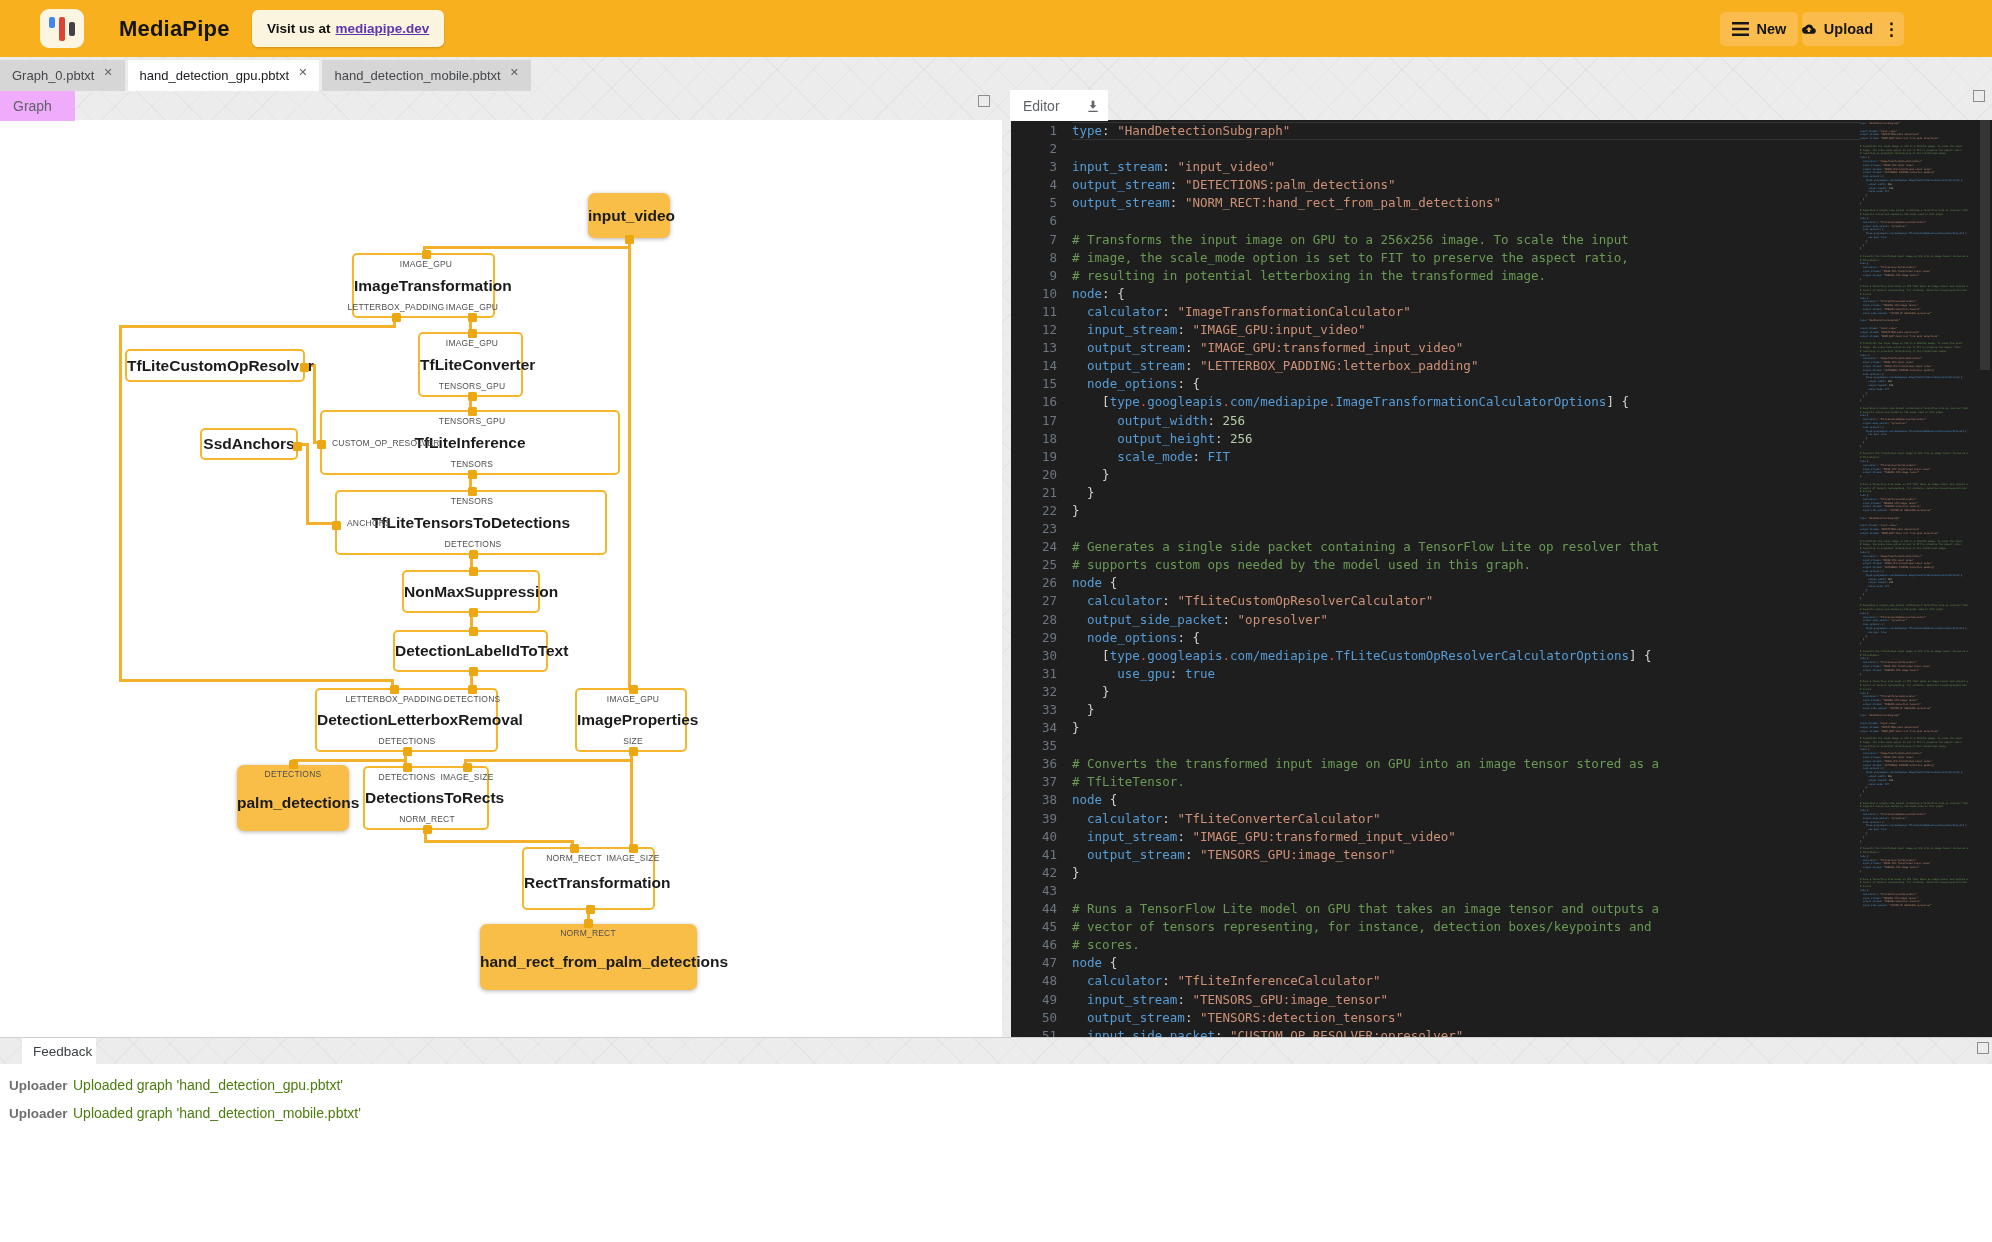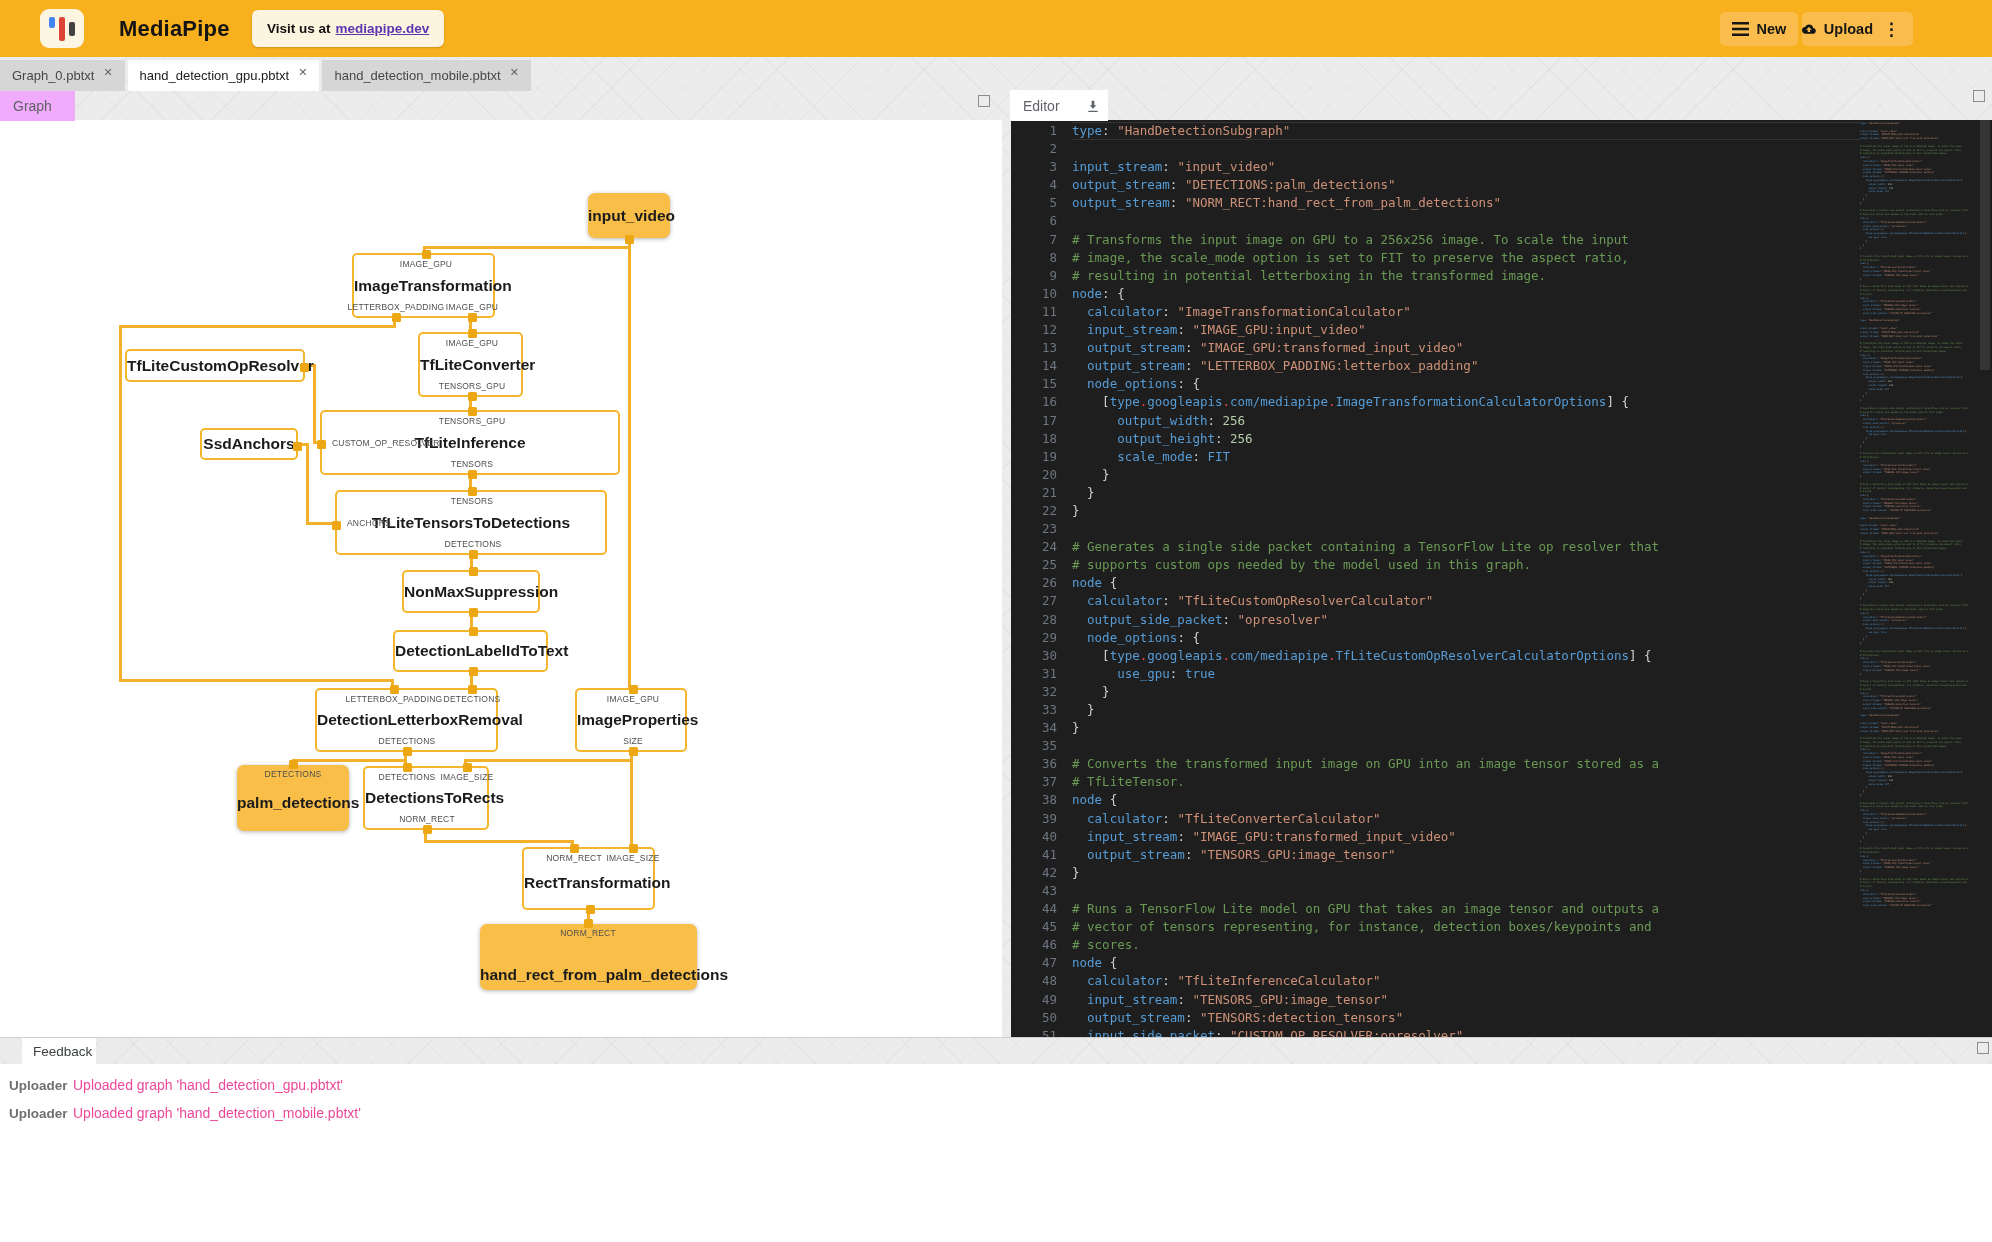--- a/index.html
+++ b/index.html
@@ -19,21 +19,21 @@
   .logo .b-red{left:19px;top:8px;width:6px;height:24px;background:#DB4437;}
   .logo .b-dark{left:29px;top:13px;width:6px;height:14px;background:#424242;}
   .app-title{position:absolute;left:119px;top:16px;font-size:22px;font-weight:bold;color:#141414;letter-spacing:0.2px;}
   .visit-chip{position:absolute;left:252px;top:10px;height:37px;background:#FBF4DE;border-radius:6px;
     display:flex;align-items:center;padding:0 15px;font-size:13.5px;font-weight:bold;color:#111;
     box-shadow:0 1px 2px rgba(0,0,0,0.18);}
   .visit-chip a{color:#5E35B1;text-decoration:underline;margin-left:5px;cursor:pointer;}
   .tb-btn{position:absolute;top:12px;height:34px;background:#F9BC4D;border-radius:5px;
     display:flex;align-items:center;justify-content:center;font-weight:bold;font-size:14.5px;color:#161616;gap:8px;cursor:pointer;}
   .btn-new{left:1720px;width:78px;}
-  .btn-upload{left:1802px;width:98px;padding-right:13px;justify-content:space-between;}
+  .btn-upload{left:1802px;width:98px;padding-right:4px;justify-content:space-between;}
   .kebab{font-size:17px;font-weight:bold;color:#161616;margin-left:2px;line-height:1;}
   
   .filetabs{position:absolute;left:0;top:60px;height:31px;display:flex;z-index:15;}
   .ftab{height:31px;display:flex;align-items:center;background:#D6D6D6;margin-right:3px;
     padding:0 12px;font-size:13px;color:#45474A;cursor:pointer;white-space:nowrap;}
   .ftab.active{background:#FFFFFF;color:#202124;}
   .ftab .x{margin-left:9px;font-size:11px;color:#5F6368;cursor:pointer;position:relative;top:-3px;}
   
   .graph-tab{position:absolute;left:0;top:91px;width:75px;height:30px;background:#f0abfc;z-index:6;
     display:flex;align-items:center;padding-left:13px;font-size:14px;color:#5F6368;box-sizing:border-box;cursor:pointer;}
@@ -64,21 +64,21 @@
   .plabel.pl{left:10px;top:50%;transform:translateY(-50%);}
   .port{position:absolute;width:9px;height:9px;background:#EDA713;border-radius:1.5px;z-index:4;}
   .eseg{position:absolute;background:#F2B02B;z-index:2;}
   
   .fb-strip{position:absolute;left:0;top:1037px;right:0;height:27px;border-top:1px solid #CFCFCF;z-index:5;}
   .fb-tab{position:absolute;left:22px;top:1038px;width:74px;height:27px;background:#fff;z-index:6;
     display:flex;align-items:center;padding-left:11px;font-size:13.5px;color:#3C4043;box-sizing:border-box;cursor:pointer;}
   .fb-panel{position:absolute;left:0;top:1064px;right:0;bottom:0;background:#FFFFFF;z-index:5;padding-top:7px;}
   .fb-row{display:flex;height:28px;align-items:center;}
   .fb-row .src{width:64px;padding-left:9px;color:#6F6F6F;font-size:13.5px;flex:none;font-weight:bold;}
-  .fb-row .msg{color:#ec4899;font-size:14px;}
+  .fb-row .msg{color:#4d7c0f;font-size:14px;}
   .micon{display:inline-block;}
 </style>
 </head>
 <body>
 
 <div class="topbar">
   <div class="logo">
     <span class="bar b-blue"></span>
     <span class="bar b-red"></span>
     <span class="bar b-dark"></span>
@@ -255,21 +255,21 @@
       </div>
       <div class="gnode" style="left: 522px; top: 727px; width: 133px; height: 63px;">
         <div class="gtitle" style="top: 58%;">RectTransformation</div>
         <div class="port" style="left: 45.5px; top: -5.5px;"></div>
         <div class="plabel pt" style="left: 50px;">NORM_RECT</div>
         <div class="port" style="left: 104.5px; top: -5.5px;"></div>
         <div class="plabel pt" style="left: 109px;">IMAGE_SIZE</div>
         <div class="port" style="left: 61.5px; bottom: -5.5px;"></div>
       </div>
       <div class="gnode stream" style="left: 480px; top: 804px; width: 217px; height: 66px;">
-        <div class="gtitle" style="top: 58%; margin-top: 13px;">hand_rect_from_palm_detections</div>
+        <div class="gtitle" style="top: 58%;">hand_rect_from_palm_detections</div>
         <div class="port" style="left: 103.5px; top: -5.5px;"></div>
         <div class="plabel pt" style="left: 108px;">NORM_RECT</div>
       </div>
     </div>
 </div>
 
 <div class="editor-panel">
   <div class="active-line"></div>
   <div class="code" id="code-host"><div class="cline"><span class="num">1</span><span class="txt"><span class="k">type</span>: <span class="s">"HandDetectionSubgraph"</span></span></div><div class="cline"><span class="num">2</span><span class="txt">&nbsp;</span></div><div class="cline"><span class="num">3</span><span class="txt"><span class="k">input_stream</span>: <span class="s">"input_video"</span></span></div><div class="cline"><span class="num">4</span><span class="txt"><span class="k">output_stream</span>: <span class="s">"DETECTIONS:palm_detections"</span></span></div><div class="cline"><span class="num">5</span><span class="txt"><span class="k">output_stream</span>: <span class="s">"NORM_RECT:hand_rect_from_palm_detections"</span></span></div><div class="cline"><span class="num">6</span><span class="txt">&nbsp;</span></div><div class="cline"><span class="num">7</span><span class="txt"><span class="c"># Transforms the input image on GPU to a 256x256 image. To scale the input</span></span></div><div class="cline"><span class="num">8</span><span class="txt"><span class="c"># image, the scale_mode option is set to FIT to preserve the aspect ratio,</span></span></div><div class="cline"><span class="num">9</span><span class="txt"><span class="c"># resulting in potential letterboxing in the transformed image.</span></span></div><div class="cline"><span class="num">10</span><span class="txt"><span class="k">node</span>: {</span></div><div class="cline"><span class="num">11</span><span class="txt">  <span class="k">calculator</span>: <span class="s">"ImageTransformationCalculator"</span></span></div><div class="cline"><span class="num">12</span><span class="txt">  <span class="k">input_stream</span>: <span class="s">"IMAGE_GPU:input_video"</span></span></div><div class="cline"><span class="num">13</span><span class="txt">  <span class="k">output_stream</span>: <span class="s">"IMAGE_GPU:transformed_input_video"</span></span></div><div class="cline"><span class="num">14</span><span class="txt">  <span class="k">output_stream</span>: <span class="s">"LETTERBOX_PADDING:letterbox_padding"</span></span></div><div class="cline"><span class="num">15</span><span class="txt">  <span class="k">node_options</span>: {</span></div><div class="cline"><span class="num">16</span><span class="txt">    [<span class="t">type<span class="r">.</span>googleapis<span class="r">.</span>com/mediapipe<span class="r">.</span>ImageTransformationCalculatorOptions</span>] {</span></div><div class="cline"><span class="num">17</span><span class="txt">      <span class="k">output_width</span>: <span class="n">256</span></span></div><div class="cline"><span class="num">18</span><span class="txt">      <span class="k">output_height</span>: <span class="n">256</span></span></div><div class="cline"><span class="num">19</span><span class="txt">      <span class="k">scale_mode</span>: <span class="w">FIT</span></span></div><div class="cline"><span class="num">20</span><span class="txt">    }</span></div><div class="cline"><span class="num">21</span><span class="txt">  }</span></div><div class="cline"><span class="num">22</span><span class="txt">}</span></div><div class="cline"><span class="num">23</span><span class="txt">&nbsp;</span></div><div class="cline"><span class="num">24</span><span class="txt"><span class="c"># Generates a single side packet containing a TensorFlow Lite op resolver that</span></span></div><div class="cline"><span class="num">25</span><span class="txt"><span class="c"># supports custom ops needed by the model used in this graph.</span></span></div><div class="cline"><span class="num">26</span><span class="txt"><span class="k">node</span> {</span></div><div class="cline"><span class="num">27</span><span class="txt">  <span class="k">calculator</span>: <span class="s">"TfLiteCustomOpResolverCalculator"</span></span></div><div class="cline"><span class="num">28</span><span class="txt">  <span class="k">output_side_packet</span>: <span class="s">"opresolver"</span></span></div><div class="cline"><span class="num">29</span><span class="txt">  <span class="k">node_options</span>: {</span></div><div class="cline"><span class="num">30</span><span class="txt">    [<span class="t">type<span class="r">.</span>googleapis<span class="r">.</span>com/mediapipe<span class="r">.</span>TfLiteCustomOpResolverCalculatorOptions</span>] {</span></div><div class="cline"><span class="num">31</span><span class="txt">      <span class="k">use_gpu</span>: <span class="w">true</span></span></div><div class="cline"><span class="num">32</span><span class="txt">    }</span></div><div class="cline"><span class="num">33</span><span class="txt">  }</span></div><div class="cline"><span class="num">34</span><span class="txt">}</span></div><div class="cline"><span class="num">35</span><span class="txt">&nbsp;</span></div><div class="cline"><span class="num">36</span><span class="txt"><span class="c"># Converts the transformed input image on GPU into an image tensor stored as a</span></span></div><div class="cline"><span class="num">37</span><span class="txt"><span class="c"># TfLiteTensor.</span></span></div><div class="cline"><span class="num">38</span><span class="txt"><span class="k">node</span> {</span></div><div class="cline"><span class="num">39</span><span class="txt">  <span class="k">calculator</span>: <span class="s">"TfLiteConverterCalculator"</span></span></div><div class="cline"><span class="num">40</span><span class="txt">  <span class="k">input_stream</span>: <span class="s">"IMAGE_GPU:transformed_input_video"</span></span></div><div class="cline"><span class="num">41</span><span class="txt">  <span class="k">output_stream</span>: <span class="s">"TENSORS_GPU:image_tensor"</span></span></div><div class="cline"><span class="num">42</span><span class="txt">}</span></div><div class="cline"><span class="num">43</span><span class="txt">&nbsp;</span></div><div class="cline"><span class="num">44</span><span class="txt"><span class="c"># Runs a TensorFlow Lite model on GPU that takes an image tensor and outputs a</span></span></div><div class="cline"><span class="num">45</span><span class="txt"><span class="c"># vector of tensors representing, for instance, detection boxes/keypoints and</span></span></div><div class="cline"><span class="num">46</span><span class="txt"><span class="c"># scores.</span></span></div><div class="cline"><span class="num">47</span><span class="txt"><span class="k">node</span> {</span></div><div class="cline"><span class="num">48</span><span class="txt">  <span class="k">calculator</span>: <span class="s">"TfLiteInferenceCalculator"</span></span></div><div class="cline"><span class="num">49</span><span class="txt">  <span class="k">input_stream</span>: <span class="s">"TENSORS_GPU:image_tensor"</span></span></div><div class="cline"><span class="num">50</span><span class="txt">  <span class="k">output_stream</span>: <span class="s">"TENSORS:detection_tensors"</span></span></div><div class="cline"><span class="num">51</span><span class="txt">  <span class="k">input_side_packet</span>: <span class="s">"CUSTOM_OP_RESOLVER:opresolver"</span></span></div></div>
   <div class="minimap" id="minimap-host"><div><span class="k">type</span>: <span class="s">"HandDetectionSubgraph"</span></div><div>&nbsp;</div><div><span class="k">input_stream</span>: <span class="s">"input_video"</span></div><div><span class="k">output_stream</span>: <span class="s">"DETECTIONS:palm_detections"</span></div><div><span class="k">output_stream</span>: <span class="s">"NORM_RECT:hand_rect_from_palm_detections"</span></div><div>&nbsp;</div><div><span class="c"># Transforms the input image on GPU to a 256x256 image. To scale the input</span></div><div><span class="c"># image, the scale_mode option is set to FIT to preserve the aspect ratio,</span></div><div><span class="c"># resulting in potential letterboxing in the transformed image.</span></div><div><span class="k">node</span>: {</div><div>  <span class="k">calculator</span>: <span class="s">"ImageTransformationCalculator"</span></div><div>  <span class="k">input_stream</span>: <span class="s">"IMAGE_GPU:input_video"</span></div><div>  <span class="k">output_stream</span>: <span class="s">"IMAGE_GPU:transformed_input_video"</span></div><div>  <span class="k">output_stream</span>: <span class="s">"LETTERBOX_PADDING:letterbox_padding"</span></div><div>  <span class="k">node_options</span>: {</div><div>    [<span class="t">type<span class="r">.</span>googleapis<span class="r">.</span>com/mediapipe<span class="r">.</span>ImageTransformationCalculatorOptions</span>] {</div><div>      <span class="k">output_width</span>: <span class="n">256</span></div><div>      <span class="k">output_height</span>: <span class="n">256</span></div><div>      <span class="k">scale_mode</span>: <span class="w">FIT</span></div><div>    }</div><div>  }</div><div>}</div><div>&nbsp;</div><div><span class="c"># Generates a single side packet containing a TensorFlow Lite op resolver that</span></div><div><span class="c"># supports custom ops needed by the model used in this graph.</span></div><div><span class="k">node</span> {</div><div>  <span class="k">calculator</span>: <span class="s">"TfLiteCustomOpResolverCalculator"</span></div><div>  <span class="k">output_side_packet</span>: <span class="s">"opresolver"</span></div><div>  <span class="k">node_options</span>: {</div><div>    [<span class="t">type<span class="r">.</span>googleapis<span class="r">.</span>com/mediapipe<span class="r">.</span>TfLiteCustomOpResolverCalculatorOptions</span>] {</div><div>      <span class="k">use_gpu</span>: <span class="w">true</span></div><div>    }</div><div>  }</div><div>}</div><div>&nbsp;</div><div><span class="c"># Converts the transformed input image on GPU into an image tensor stored as a</span></div><div><span class="c"># TfLiteTensor.</span></div><div><span class="k">node</span> {</div><div>  <span class="k">calculator</span>: <span class="s">"TfLiteConverterCalculator"</span></div><div>  <span class="k">input_stream</span>: <span class="s">"IMAGE_GPU:transformed_input_video"</span></div><div>  <span class="k">output_stream</span>: <span class="s">"TENSORS_GPU:image_tensor"</span></div><div>}</div><div>&nbsp;</div><div><span class="c"># Runs a TensorFlow Lite model on GPU that takes an image tensor and outputs a</span></div><div><span class="c"># vector of tensors representing, for instance, detection boxes/keypoints and</span></div><div><span class="c"># scores.</span></div><div><span class="k">node</span> {</div><div>  <span class="k">calculator</span>: <span class="s">"TfLiteInferenceCalculator"</span></div><div>  <span class="k">input_stream</span>: <span class="s">"TENSORS_GPU:image_tensor"</span></div><div>  <span class="k">output_stream</span>: <span class="s">"TENSORS:detection_tensors"</span></div><div>  <span class="k">input_side_packet</span>: <span class="s">"CUSTOM_OP_RESOLVER:opresolver"</span></div><div>&nbsp;</div><div><span class="k">type</span>: <span class="s">"HandDetectionSubgraph"</span></div><div>&nbsp;</div><div><span class="k">input_stream</span>: <span class="s">"input_video"</span></div><div><span class="k">output_stream</span>: <span class="s">"DETECTIONS:palm_detections"</span></div><div><span class="k">output_stream</span>: <span class="s">"NORM_RECT:hand_rect_from_palm_detections"</span></div><div>&nbsp;</div><div><span class="c"># Transforms the input image on GPU to a 256x256 image. To scale the input</span></div><div><span class="c"># image, the scale_mode option is set to FIT to preserve the aspect ratio,</span></div><div><span class="c"># resulting in potential letterboxing in the transformed image.</span></div><div><span class="k">node</span>: {</div><div>  <span class="k">calculator</span>: <span class="s">"ImageTransformationCalculator"</span></div><div>  <span class="k">input_stream</span>: <span class="s">"IMAGE_GPU:input_video"</span></div><div>  <span class="k">output_stream</span>: <span class="s">"IMAGE_GPU:transformed_input_video"</span></div><div>  <span class="k">output_stream</span>: <span class="s">"LETTERBOX_PADDING:letterbox_padding"</span></div><div>  <span class="k">node_options</span>: {</div><div>    [<span class="t">type<span class="r">.</span>googleapis<span class="r">.</span>com/mediapipe<span class="r">.</span>ImageTransformationCalculatorOptions</span>] {</div><div>      <span class="k">output_width</span>: <span class="n">256</span></div><div>      <span class="k">output_height</span>: <span class="n">256</span></div><div>      <span class="k">scale_mode</span>: <span class="w">FIT</span></div><div>    }</div><div>  }</div><div>}</div><div>&nbsp;</div><div><span class="c"># Generates a single side packet containing a TensorFlow Lite op resolver that</span></div><div><span class="c"># supports custom ops needed by the model used in this graph.</span></div><div><span class="k">node</span> {</div><div>  <span class="k">calculator</span>: <span class="s">"TfLiteCustomOpResolverCalculator"</span></div><div>  <span class="k">output_side_packet</span>: <span class="s">"opresolver"</span></div><div>  <span class="k">node_options</span>: {</div><div>    [<span class="t">type<span class="r">.</span>googleapis<span class="r">.</span>com/mediapipe<span class="r">.</span>TfLiteCustomOpResolverCalculatorOptions</span>] {</div><div>      <span class="k">use_gpu</span>: <span class="w">true</span></div><div>    }</div><div>  }</div><div>}</div><div>&nbsp;</div><div><span class="c"># Converts the transformed input image on GPU into an image tensor stored as a</span></div><div><span class="c"># TfLiteTensor.</span></div><div><span class="k">node</span> {</div><div>  <span class="k">calculator</span>: <span class="s">"TfLiteConverterCalculator"</span></div><div>  <span class="k">input_stream</span>: <span class="s">"IMAGE_GPU:transformed_input_video"</span></div><div>  <span class="k">output_stream</span>: <span class="s">"TENSORS_GPU:image_tensor"</span></div><div>}</div><div>&nbsp;</div><div><span class="c"># Runs a TensorFlow Lite model on GPU that takes an image tensor and outputs a</span></div><div><span class="c"># vector of tensors representing, for instance, detection boxes/keypoints and</span></div><div><span class="c"># scores.</span></div><div><span class="k">node</span> {</div><div>  <span class="k">calculator</span>: <span class="s">"TfLiteInferenceCalculator"</span></div><div>  <span class="k">input_stream</span>: <span class="s">"TENSORS_GPU:image_tensor"</span></div><div>  <span class="k">output_stream</span>: <span class="s">"TENSORS:detection_tensors"</span></div><div>  <span class="k">input_side_packet</span>: <span class="s">"CUSTOM_OP_RESOLVER:opresolver"</span></div><div>&nbsp;</div><div><span class="k">type</span>: <span class="s">"HandDetectionSubgraph"</span></div><div>&nbsp;</div><div><span class="k">input_stream</span>: <span class="s">"input_video"</span></div><div><span class="k">output_stream</span>: <span class="s">"DETECTIONS:palm_detections"</span></div><div><span class="k">output_stream</span>: <span class="s">"NORM_RECT:hand_rect_from_palm_detections"</span></div><div>&nbsp;</div><div><span class="c"># Transforms the input image on GPU to a 256x256 image. To scale the input</span></div><div><span class="c"># image, the scale_mode option is set to FIT to preserve the aspect ratio,</span></div><div><span class="c"># resulting in potential letterboxing in the transformed image.</span></div><div><span class="k">node</span>: {</div><div>  <span class="k">calculator</span>: <span class="s">"ImageTransformationCalculator"</span></div><div>  <span class="k">input_stream</span>: <span class="s">"IMAGE_GPU:input_video"</span></div><div>  <span class="k">output_stream</span>: <span class="s">"IMAGE_GPU:transformed_input_video"</span></div><div>  <span class="k">output_stream</span>: <span class="s">"LETTERBOX_PADDING:letterbox_padding"</span></div><div>  <span class="k">node_options</span>: {</div><div>    [<span class="t">type<span class="r">.</span>googleapis<span class="r">.</span>com/mediapipe<span class="r">.</span>ImageTransformationCalculatorOptions</span>] {</div><div>      <span class="k">output_width</span>: <span class="n">256</span></div><div>      <span class="k">output_height</span>: <span class="n">256</span></div><div>      <span class="k">scale_mode</span>: <span class="w">FIT</span></div><div>    }</div><div>  }</div><div>}</div><div>&nbsp;</div><div><span class="c"># Generates a single side packet containing a TensorFlow Lite op resolver that</span></div><div><span class="c"># supports custom ops needed by the model used in this graph.</span></div><div><span class="k">node</span> {</div><div>  <span class="k">calculator</span>: <span class="s">"TfLiteCustomOpResolverCalculator"</span></div><div>  <span class="k">output_side_packet</span>: <span class="s">"opresolver"</span></div><div>  <span class="k">node_options</span>: {</div><div>    [<span class="t">type<span class="r">.</span>googleapis<span class="r">.</span>com/mediapipe<span class="r">.</span>TfLiteCustomOpResolverCalculatorOptions</span>] {</div><div>      <span class="k">use_gpu</span>: <span class="w">true</span></div><div>    }</div><div>  }</div><div>}</div><div>&nbsp;</div><div><span class="c"># Converts the transformed input image on GPU into an image tensor stored as a</span></div><div><span class="c"># TfLiteTensor.</span></div><div><span class="k">node</span> {</div><div>  <span class="k">calculator</span>: <span class="s">"TfLiteConverterCalculator"</span></div><div>  <span class="k">input_stream</span>: <span class="s">"IMAGE_GPU:transformed_input_video"</span></div><div>  <span class="k">output_stream</span>: <span class="s">"TENSORS_GPU:image_tensor"</span></div><div>}</div><div>&nbsp;</div><div><span class="c"># Runs a TensorFlow Lite model on GPU that takes an image tensor and outputs a</span></div><div><span class="c"># vector of tensors representing, for instance, detection boxes/keypoints and</span></div><div><span class="c"># scores.</span></div><div><span class="k">node</span> {</div><div>  <span class="k">calculator</span>: <span class="s">"TfLiteInferenceCalculator"</span></div><div>  <span class="k">input_stream</span>: <span class="s">"TENSORS_GPU:image_tensor"</span></div><div>  <span class="k">output_stream</span>: <span class="s">"TENSORS:detection_tensors"</span></div><div>  <span class="k">input_side_packet</span>: <span class="s">"CUSTOM_OP_RESOLVER:opresolver"</span></div><div>&nbsp;</div><div><span class="k">type</span>: <span class="s">"HandDetectionSubgraph"</span></div><div>&nbsp;</div><div><span class="k">input_stream</span>: <span class="s">"input_video"</span></div><div><span class="k">output_stream</span>: <span class="s">"DETECTIONS:palm_detections"</span></div><div><span class="k">output_stream</span>: <span class="s">"NORM_RECT:hand_rect_from_palm_detections"</span></div><div>&nbsp;</div><div><span class="c"># Transforms the input image on GPU to a 256x256 image. To scale the input</span></div><div><span class="c"># image, the scale_mode option is set to FIT to preserve the aspect ratio,</span></div><div><span class="c"># resulting in potential letterboxing in the transformed image.</span></div><div><span class="k">node</span>: {</div><div>  <span class="k">calculator</span>: <span class="s">"ImageTransformationCalculator"</span></div><div>  <span class="k">input_stream</span>: <span class="s">"IMAGE_GPU:input_video"</span></div><div>  <span class="k">output_stream</span>: <span class="s">"IMAGE_GPU:transformed_input_video"</span></div><div>  <span class="k">output_stream</span>: <span class="s">"LETTERBOX_PADDING:letterbox_padding"</span></div><div>  <span class="k">node_options</span>: {</div><div>    [<span class="t">type<span class="r">.</span>googleapis<span class="r">.</span>com/mediapipe<span class="r">.</span>ImageTransformationCalculatorOptions</span>] {</div><div>      <span class="k">output_width</span>: <span class="n">256</span></div><div>      <span class="k">output_height</span>: <span class="n">256</span></div><div>      <span class="k">scale_mode</span>: <span class="w">FIT</span></div><div>    }</div><div>  }</div><div>}</div><div>&nbsp;</div><div><span class="c"># Generates a single side packet containing a TensorFlow Lite op resolver that</span></div><div><span class="c"># supports custom ops needed by the model used in this graph.</span></div><div><span class="k">node</span> {</div><div>  <span class="k">calculator</span>: <span class="s">"TfLiteCustomOpResolverCalculator"</span></div><div>  <span class="k">output_side_packet</span>: <span class="s">"opresolver"</span></div><div>  <span class="k">node_options</span>: {</div><div>    [<span class="t">type<span class="r">.</span>googleapis<span class="r">.</span>com/mediapipe<span class="r">.</span>TfLiteCustomOpResolverCalculatorOptions</span>] {</div><div>      <span class="k">use_gpu</span>: <span class="w">true</span></div><div>    }</div><div>  }</div><div>}</div><div>&nbsp;</div><div><span class="c"># Converts the transformed input image on GPU into an image tensor stored as a</span></div><div><span class="c"># TfLiteTensor.</span></div><div><span class="k">node</span> {</div><div>  <span class="k">calculator</span>: <span class="s">"TfLiteConverterCalculator"</span></div><div>  <span class="k">input_stream</span>: <span class="s">"IMAGE_GPU:transformed_input_video"</span></div><div>  <span class="k">output_stream</span>: <span class="s">"TENSORS_GPU:image_tensor"</span></div><div>}</div><div>&nbsp;</div><div><span class="c"># Runs a TensorFlow Lite model on GPU that takes an image tensor and outputs a</span></div><div><span class="c"># vector of tensors representing, for instance, detection boxes/keypoints and</span></div><div><span class="c"># scores.</span></div><div><span class="k">node</span> {</div><div>  <span class="k">calculator</span>: <span class="s">"TfLiteInferenceCalculator"</span></div><div>  <span class="k">input_stream</span>: <span class="s">"TENSORS_GPU:image_tensor"</span></div><div>  <span class="k">output_stream</span>: <span class="s">"TENSORS:detection_tensors"</span></div><div>  <span class="k">input_side_packet</span>: <span class="s">"CUSTOM_OP_RESOLVER:opresolver"</span></div><div>&nbsp;</div></div>

